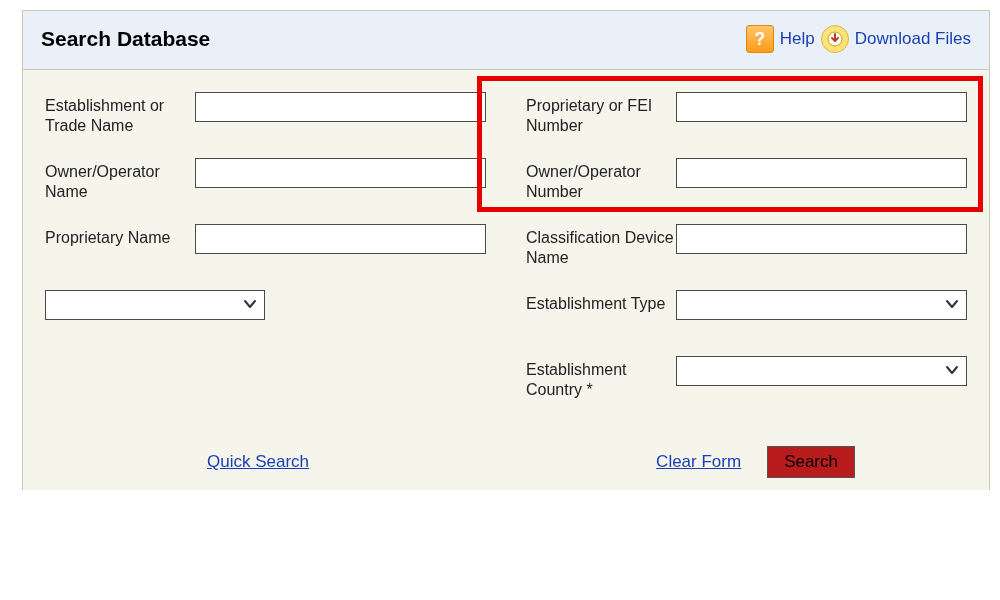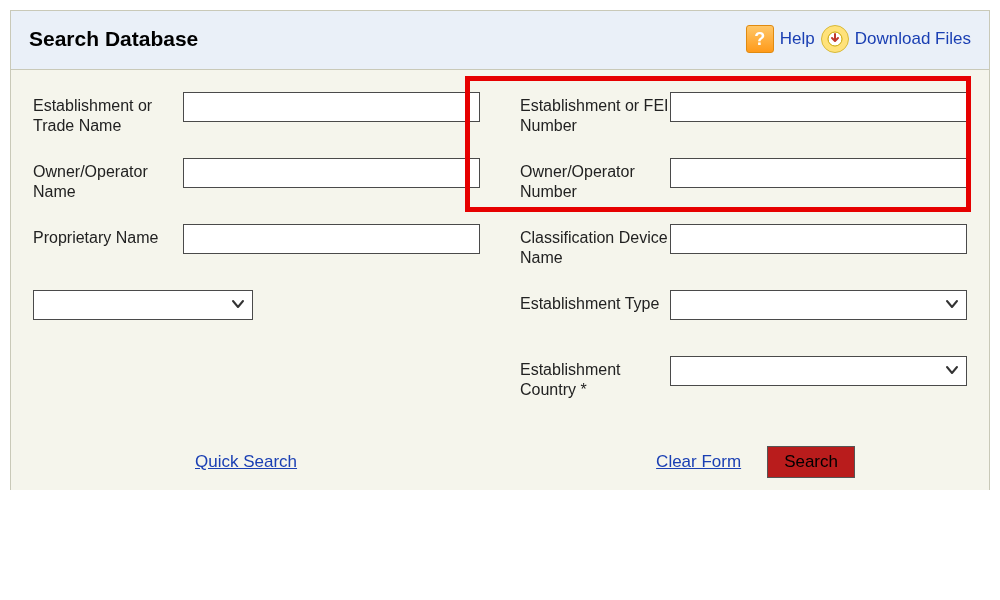--- a/index.html
+++ b/index.html
@@ -5,21 +5,21 @@
   html, body {
     margin: 0;
     padding: 0;
     width: 1000px;
     height: 600px;
     font-family: Arial, Helvetica, sans-serif;
     background: #ffffff;
     color: #222;
   }
   .container {
-    margin: 10px 10px 0 10px;
+    margin: 10px 10px 0 22px;
     border: 1px solid #c9c9b8;
     border-bottom: none;
     background: #f5f5ec;
   }
   .header {
     display: flex;
     align-items: center;
     justify-content: space-between;
     padding: 14px 18px 16px 18px;
     background: #eaf0f8;
@@ -196,21 +196,21 @@
                     <path d="M2 4 L7 10 L12 4" stroke="#333" stroke-width="2" fill="none" stroke-linecap="round" stroke-linejoin="round"></path>
                   </svg>
               </span>
             </div>
           </div>
         </div>
       </div>
 
       <div class="col">
         <div class="row">
-          <div class="lbl">Establishment or FEI Number</div>
+          <div class="lbl">Proprietary or FEI Number</div>
           <div class="ctrl"><input type="text" value="" style=""></div>
         </div>
         <div class="row">
           <div class="lbl">Owner/Operator Number</div>
           <div class="ctrl"><input type="text" value="" style=""></div>
         </div>
         <div class="row">
           <div class="lbl">Classification Device Name</div>
           <div class="ctrl"><input type="text" value="" style=""></div>
         </div>

